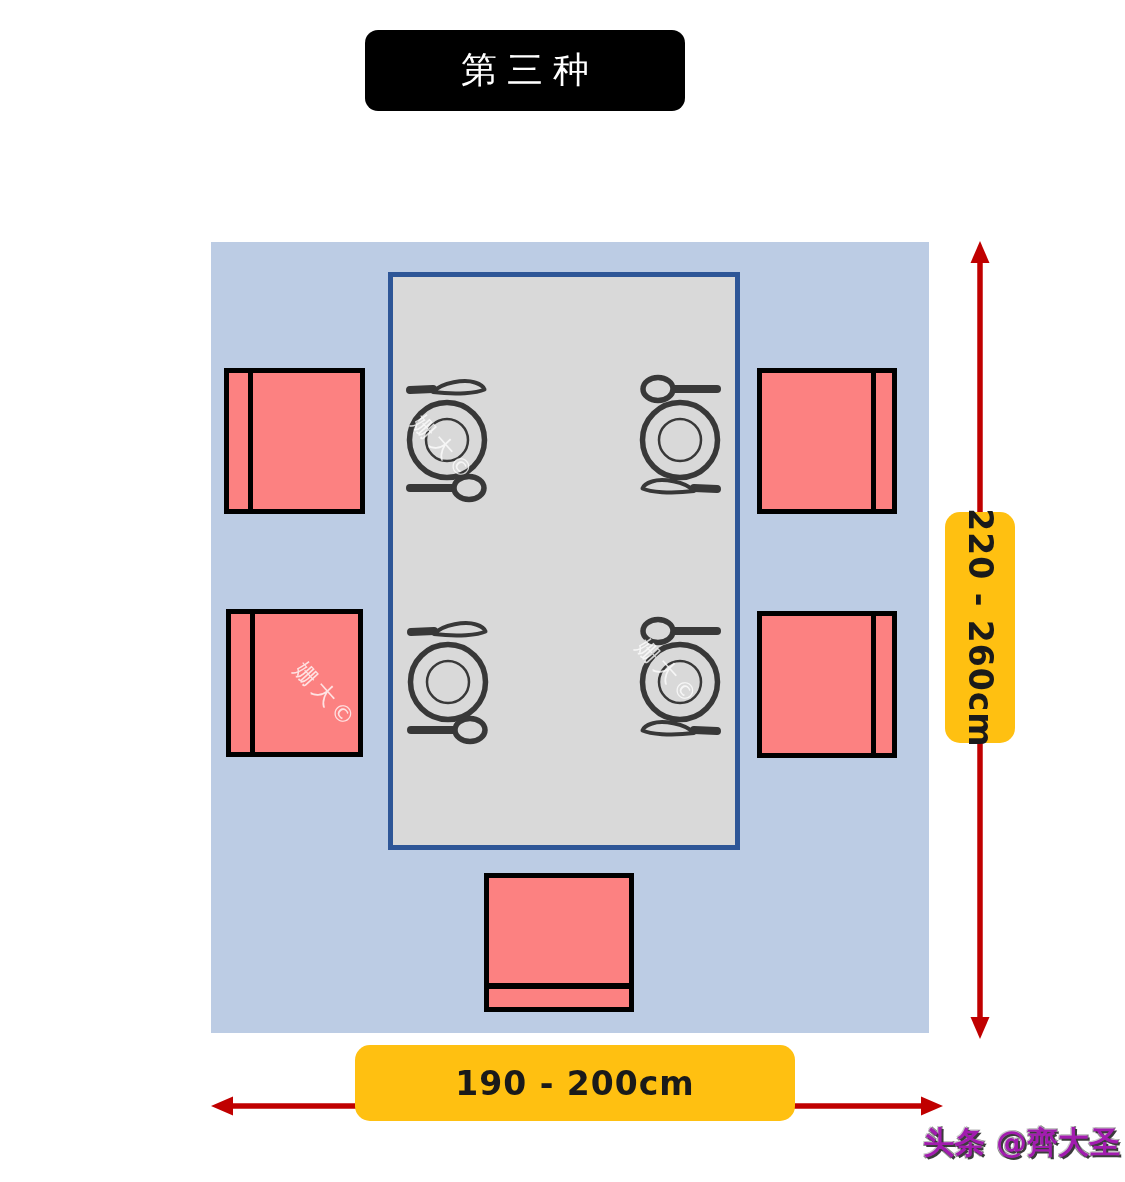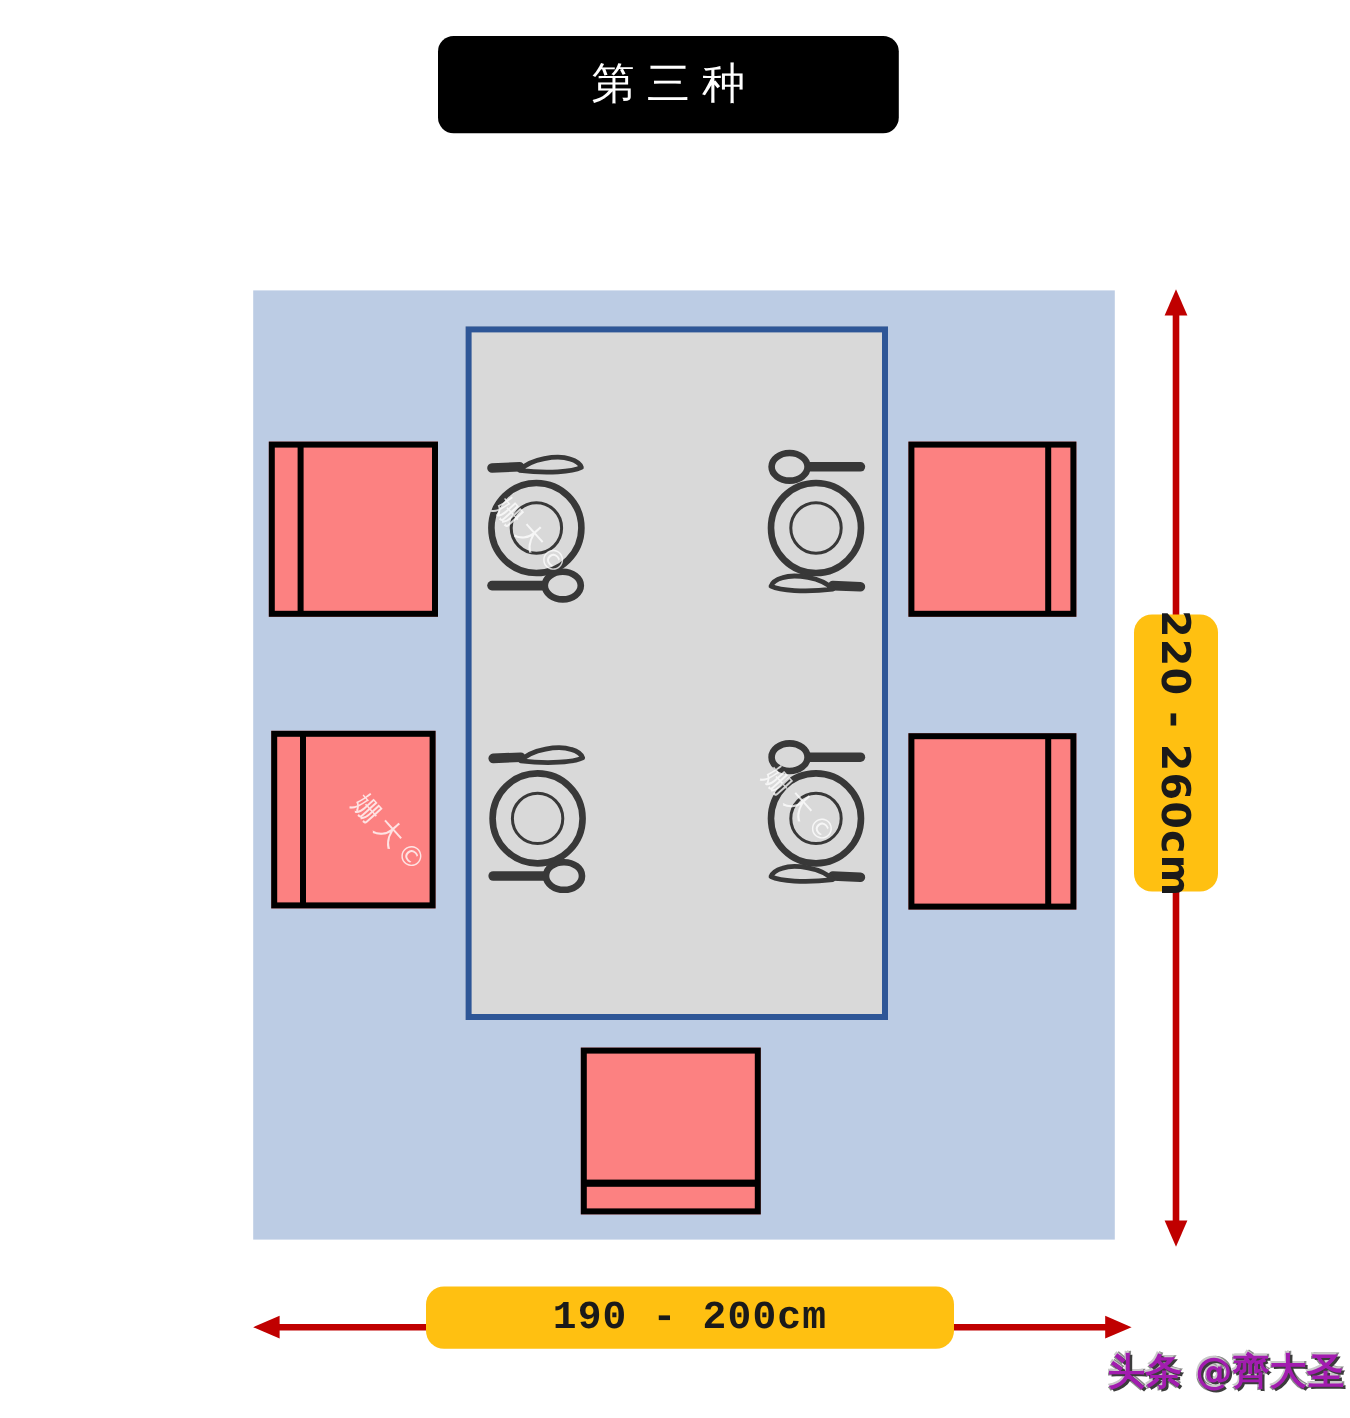--- a/index.html
+++ b/index.html
@@ -2,21 +2,21 @@
 <html><head>
 <meta charset="utf-8">
 <style>
   html,body{margin:0;padding:0;background:#fff;}
   #stage{
     position:relative;width:1125px;height:1182px;background:#ffffff;
     font-family:"DejaVu Sans","Liberation Sans",sans-serif;overflow:hidden;
   }
   
   .title-badge{
-    position:absolute;left:365px;top:30px;width:384px;height:81px;
+    position:absolute;left:365px;top:30px;width:320px;height:81px;
     background:#000;border-radius:13px;display:flex;align-items:center;justify-content:center;
   }
   .title-badge span{
     color:#fff;font-family:"DejaVu Serif","Liberation Serif",serif;
     font-size:36px;letter-spacing:10px;padding-left:10px;
   }
   
   .room{position:absolute;left:211px;top:242px;width:718px;height:791px;background:#BCCCE4;}
   .table{
     position:absolute;left:388px;top:272px;width:352px;height:578px;
@@ -41,21 +41,21 @@
     display:flex;align-items:center;justify-content:center;
   }
   .dim-label .txt{
     color:#1a1a1a;font-weight:bold;font-size:33px;white-space:nowrap;letter-spacing:1px;
   }
   .dim-v{left:945px;top:512px;width:70px;height:231px;}
   .dim-v .txt{
     position:absolute;top:50%;left:50%;
     transform:translate(-50%,-50%) rotate(90deg);
   }
-  .dim-h{left:355px;top:1072px;width:440px;height:52px;font-family:Liberation Mono, monospace;}
+  .dim-h{left:355px;top:1045px;width:440px;height:76px;}
   
   .credit{
     position:absolute;left:880px;top:1122px;width:240px;text-align:right;
     font-size:31px;font-weight:bold;color:#a21caf;white-space:nowrap;
     text-shadow:2px 2px 0 #3c3c3c,-1px -1px 0 #c9c9c9,1px -1px 0 #8a8a8a,-1px 1px 0 #8a8a8a;
   }
   .stamp{
     position:absolute;color:#fff;opacity:.78;font-size:23px;letter-spacing:4px;
     transform:rotate(48deg);transform-origin:left top;white-space:nowrap;pointer-events:none;
   }

